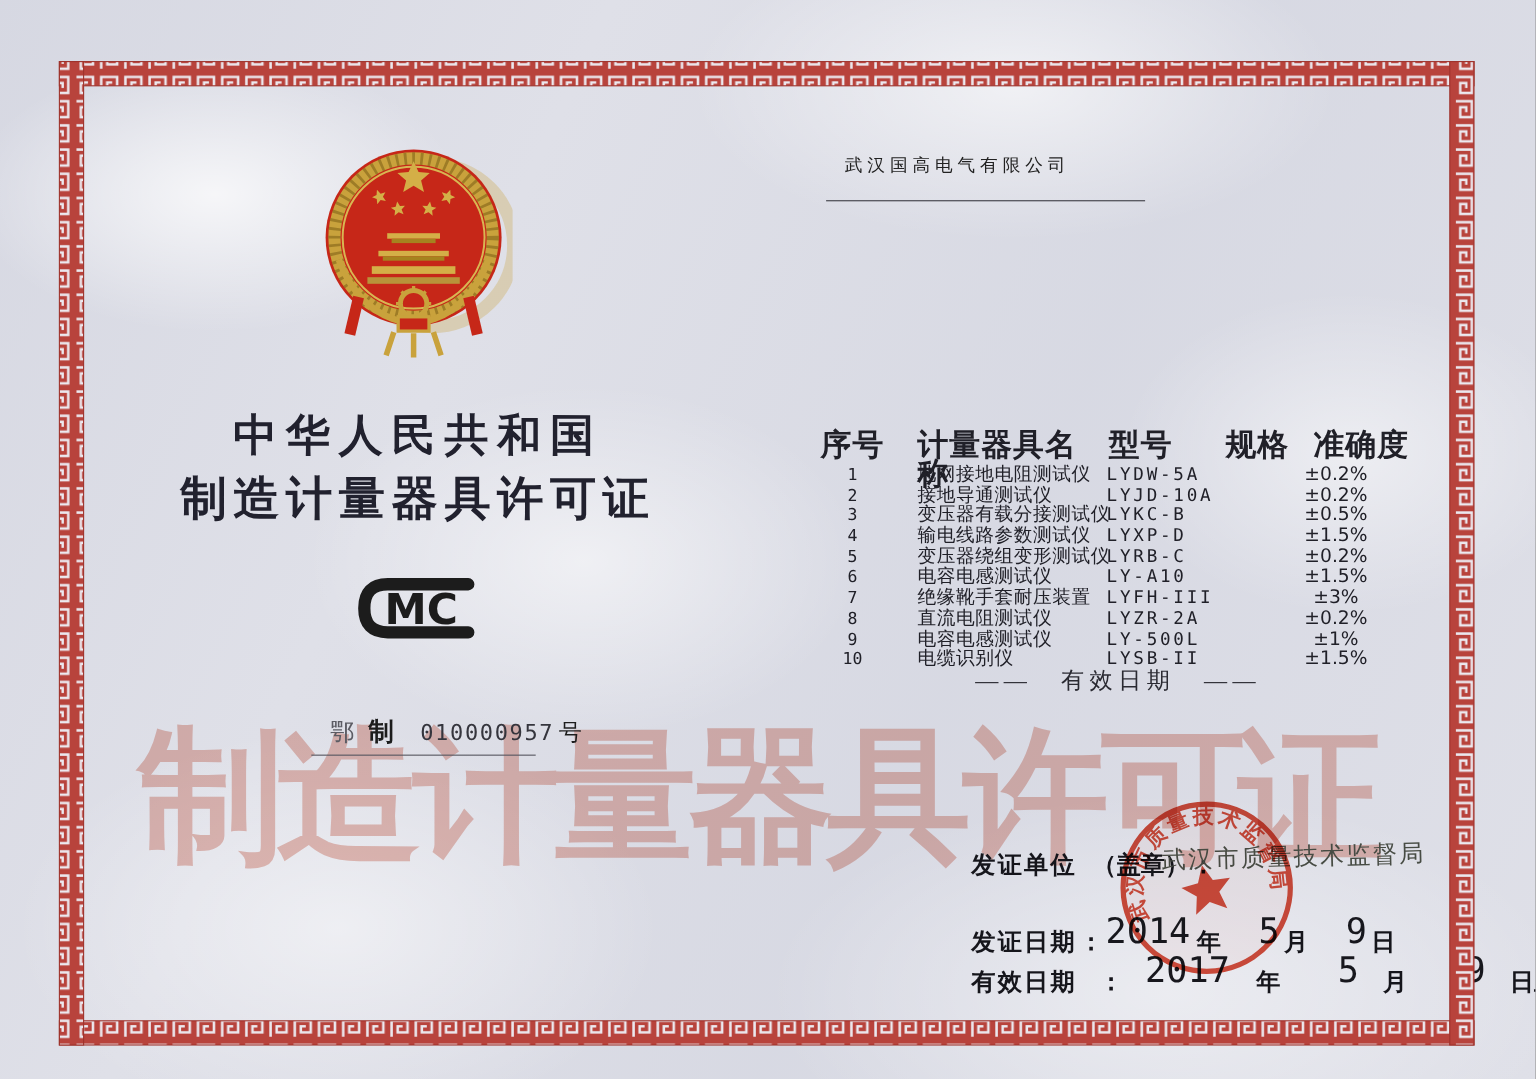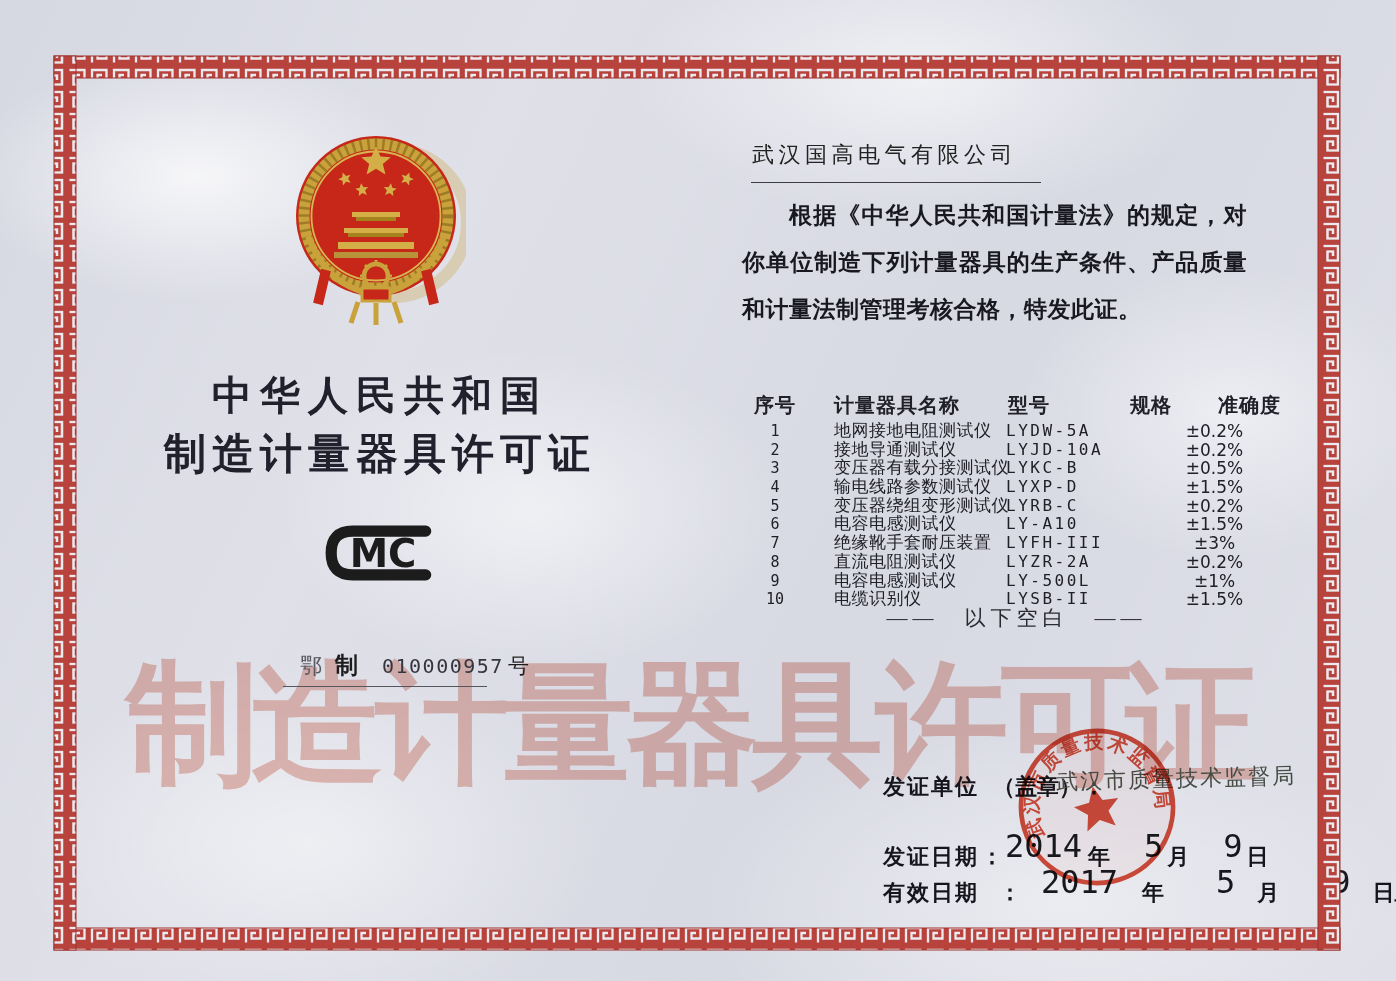--- a/index.html
+++ b/index.html
@@ -41,31 +41,31 @@
   .license .suffix{font-size:21px;color:#1d1d1d;}
   .license-underline{position:absolute;left:283px;top:686px;width:204px;border-top:1.6px solid #55555e;z-index:2;}
 
   
   .watermark{position:absolute;left:126px;top:636px;z-index:1;white-space:nowrap;
     font-family:"DejaVu Sans","Liberation Sans",sans-serif;
     font-weight:bold;font-size:132px;letter-spacing:-7px;color:#dd8876;opacity:.5;
     mix-blend-mode:multiply;}
 
   
-  .company{position:absolute;left:752px;top:140px;z-index:2;font-size:22px;letter-spacing:4.5px;
+  .company{position:absolute;left:768px;top:140px;z-index:2;font-size:16px;letter-spacing:4.5px;
     color:#222;white-space:nowrap;}
   .company-underline{position:absolute;left:751px;top:182px;width:290px;border-top:1.5px solid #3c3c44;z-index:2;}
   .body-text{position:absolute;left:742px;top:192px;width:505px;z-index:2;
     font-size:23px;font-weight:bold;color:#181820;line-height:47px;
     text-align:justify;text-indent:47px;letter-spacing:.5px;}
 
   
   .cert-table{position:absolute;left:744px;top:392px;width:545px;z-index:2;display:grid;
     grid-template-columns:62px 200px 106px 60px 117px;color:#202028;}
-  .cert-table .hcell{font-size:20px;font-weight:bold;height:30px;line-height:26px;letter-spacing:1px;
+  .cert-table .hcell{font-size:28px;font-weight:bold;height:30px;line-height:26px;letter-spacing:1px;
     font-family:"Liberation Sans","DejaVu Sans",sans-serif;}
   .h-no{text-align:center;}
   .h-name{padding-left:28px;letter-spacing:2px;}
   .h-model{padding-left:2px;}
   .h-spec{text-align:right;}
   .h-acc{text-align:right;padding-right:8px;}
   .cert-table .cell{line-height:18.7px;height:18.7px;white-space:nowrap;}
   .c-no{text-align:center;font-size:15px;font-family:"DejaVu Sans Mono","Liberation Mono",monospace;}
   .c-name{padding-left:28px;font-size:17px;letter-spacing:.5px;
     font-family:"Liberation Sans","DejaVu Sans",sans-serif;}
@@ -172,21 +172,20 @@
   <div class="license">
     <span class="region">鄂</span>
     <span class="type">制</span>
     <span class="number">010000957</span>
     <span class="suffix">号</span>
   </div>
   <div class="license-underline"></div>
 
   <div class="company">武汉国高电气有限公司</div>
   <div class="company-underline"></div>
-  <div class="body-text">根据《中华人民共和国计量法》的规定，对你单位制造下列计量器具的生产条件、产品质量和计量法制管理考核合格，特发此证。</div>
 
   <div class="cert-table">
     <div class="hcell h-no">序号</div>
     <div class="hcell h-name">计量器具名称</div>
     <div class="hcell h-model">型号</div>
     <div class="hcell h-spec">规格</div>
     <div class="hcell h-acc">准确度</div>
 
     <div class="cell c-no">1</div>
     <div class="cell c-name">地网接地电阻测试仪</div>
@@ -241,21 +240,21 @@
     <div class="cell c-model">LY-500L</div>
     <div class="cell c-spec"></div>
     <div class="cell c-acc">±1%</div>
 
     <div class="cell c-no">10</div>
     <div class="cell c-name">电缆识别仪</div>
     <div class="cell c-model">LYSB-II</div>
     <div class="cell c-spec"></div>
     <div class="cell c-acc">±1.5%</div>
   </div>
-  <div class="table-footer">——　以下空白　——</div>
+  <div class="table-footer">——　有效日期　——</div>
 
   <div class="issue-row" style="top:772px;left:883px;">
     <span class="issue-label">发证单位</span>
     <span class="seal-note">（盖章）</span>
     <span class="colon">：</span>
   </div>
   <div class="issuer-name">武汉市质量技术监督局</div>
 
   <div class="issue-row" style="top:824px;left:883px;">
     <span class="issue-label">发证日期</span>

